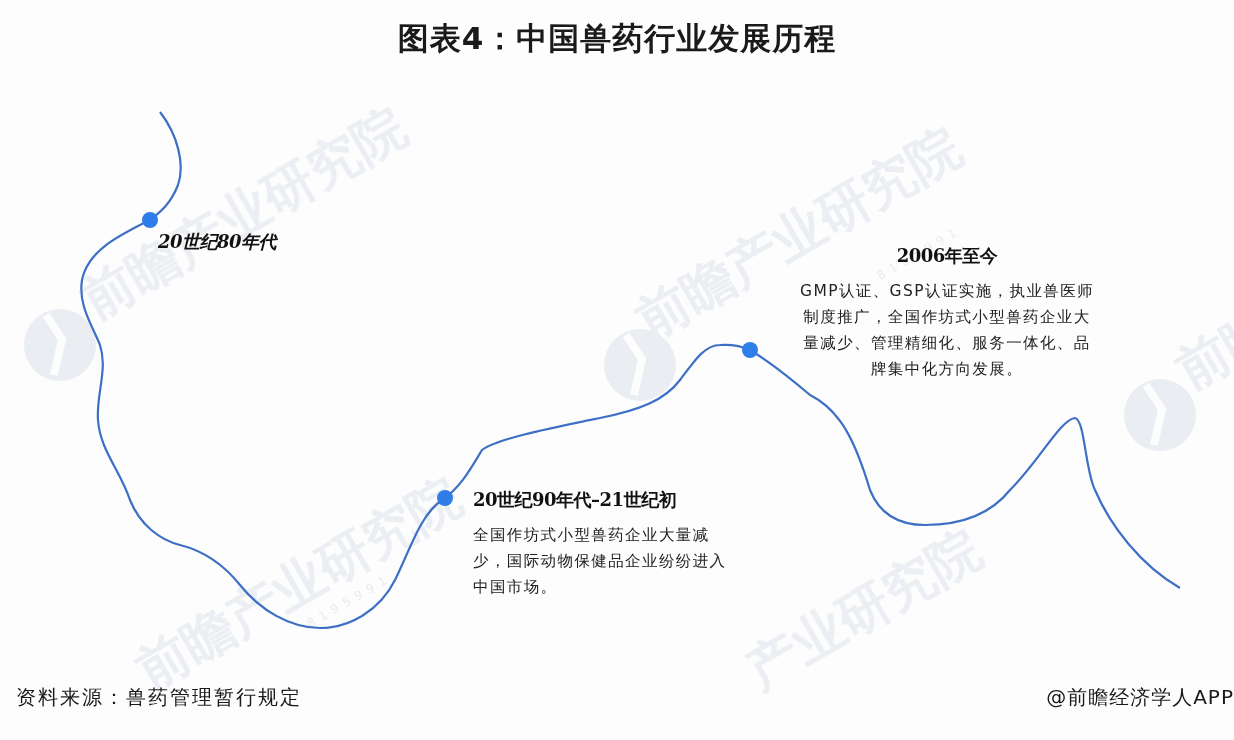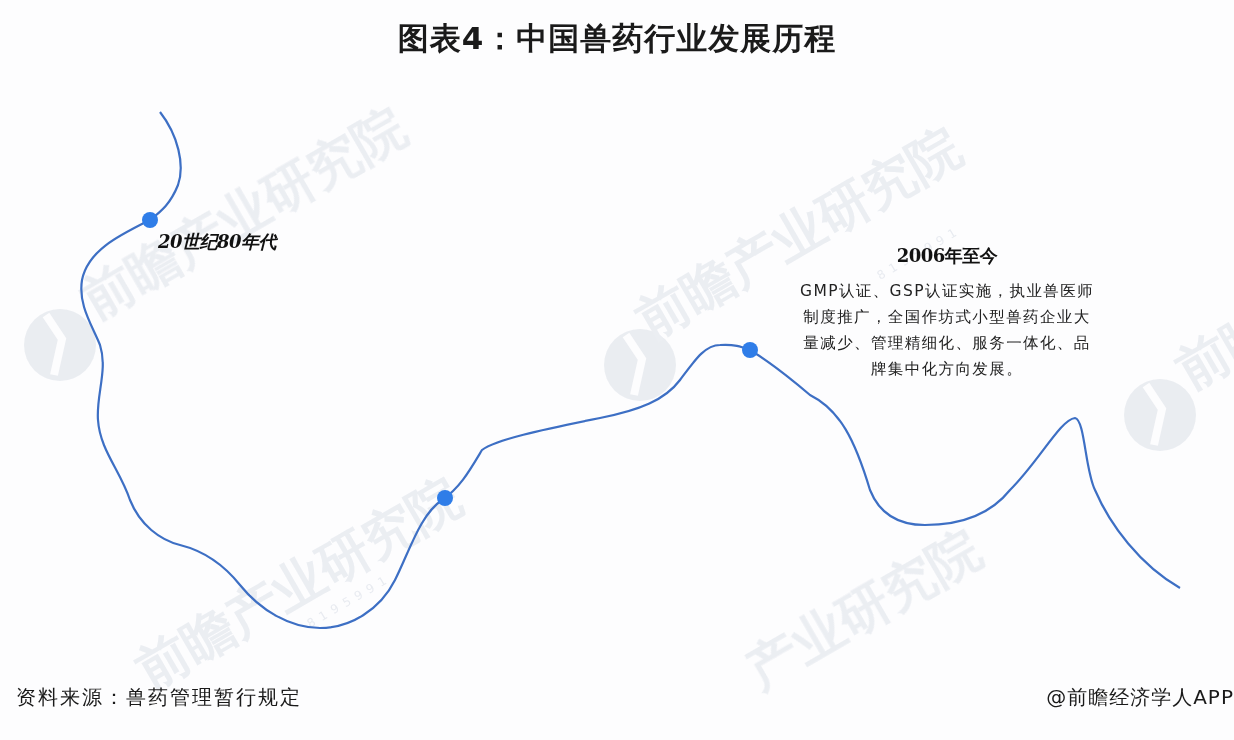--- a/index.html
+++ b/index.html
@@ -91,20 +91,22 @@
   <circle cx="150" cy="220" r="8" fill="#2f7de8"></circle>
   <circle cx="445" cy="498" r="8" fill="#2f7de8"></circle>
   <circle cx="750" cy="350" r="8" fill="#2f7de8"></circle>
 </svg>
 
 <div class="block" style="left:158px; top:230px; width:270px;font-style:italic;">
   <div class="head">20世纪80年代</div>
 </div>
 
 <div class="block" style="left:473px; top:488px; width:270px;">
+  <div class="head">20世纪90年代–21世纪初</div>
+  <div class="body">全国作坊式小型兽药企业大量减少，国际动物保健品企业纷纷进入中国市场。</div>
 </div>
 
 <div class="block" style="left:797px; top:244px; width:300px;text-align:center;">
   <div class="head">2006年至今</div>
   <div class="body">GMP认证、GSP认证实施，执业兽医师制度推广，全国作坊式小型兽药企业大量减少、管理精细化、服务一体化、品牌集中化方向发展。</div>
 </div>
 
 <div class="footer-left">资料来源：兽药管理暂行规定</div>
 <div class="footer-right">@前瞻经济学人APP</div>
 

